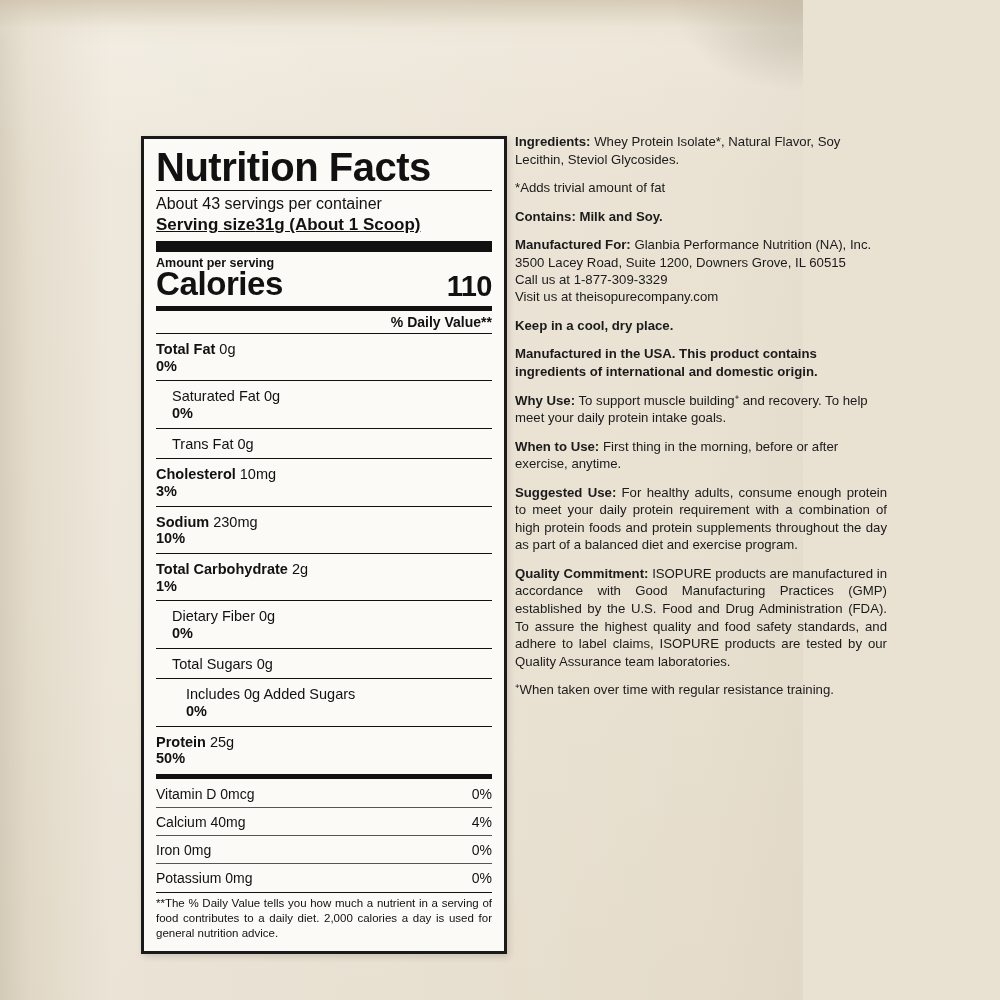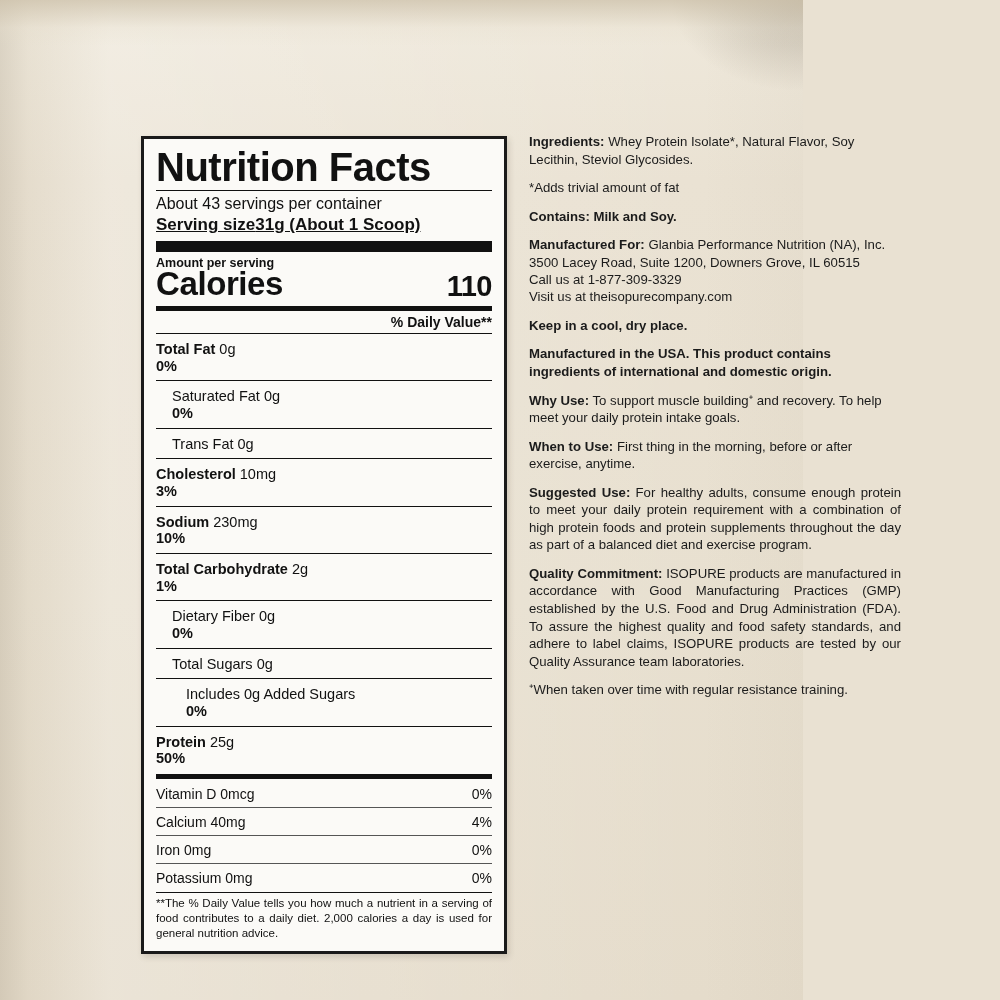--- a/index.html
+++ b/index.html
@@ -149,21 +149,21 @@
   .footnote {
     font-size: 11.5px;
     line-height: 1.28;
     text-align: justify;
     margin-top: 3px;
   }
 
   
   .info-col {
     position: absolute;
-    left: 529px;
+    left: 515px;
     top: 133px;
     width: 372px;
     color: #1b1b1b;
     font-family: "Liberation Sans", sans-serif;
     font-size: 13.2px;
     line-height: 1.33;
   }
   .info-col p {
     margin: 0 0 11px 0;
     text-align: left;

